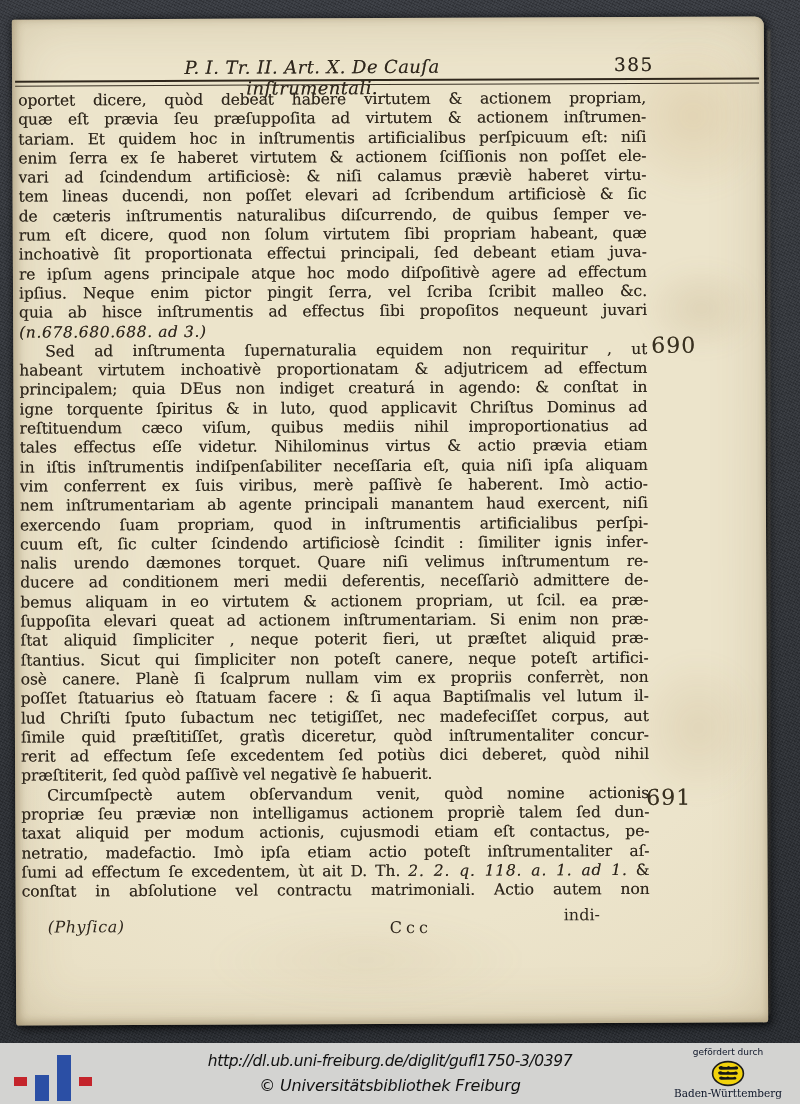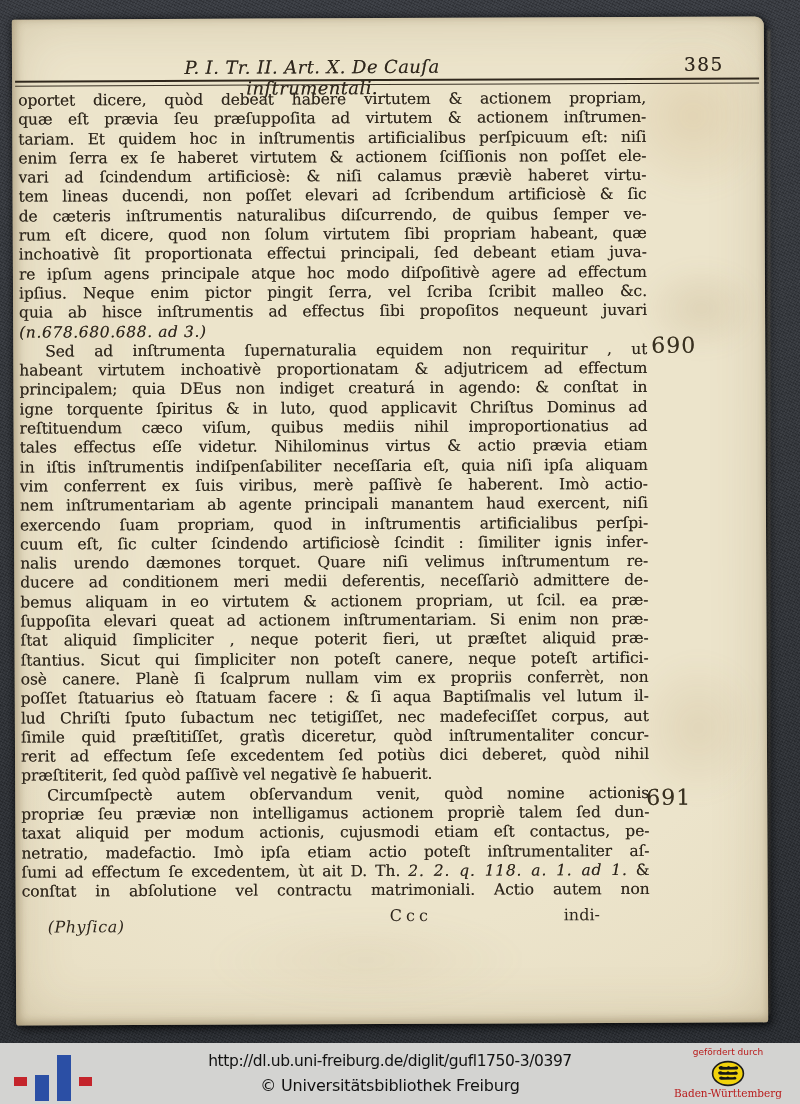--- a/index.html
+++ b/index.html
@@ -32,59 +32,59 @@
   #stain-1{left:596px;top:14px;width:170px;height:170px;background:radial-gradient(closest-side,rgba(170,125,55,.16),rgba(170,125,55,0));}
   #stain-2{left:626px;top:244px;width:125px;height:95px;background:radial-gradient(closest-side,rgba(140,110,60,.14),rgba(140,110,60,0));}
   #stain-3{left:616px;top:636px;width:135px;height:150px;background:radial-gradient(closest-side,rgba(150,115,60,.13),rgba(150,115,60,0));}
   #stain-4{left:190px;top:892px;width:320px;height:100px;background:radial-gradient(closest-side,rgba(150,120,70,.08),rgba(150,120,70,0));}
   #stain-5{left:40px;top:120px;width:90px;height:640px;background:radial-gradient(closest-side,rgba(120,95,50,.07),rgba(120,95,50,0));}
 
   
   .ink{color:#2e261c;}
   #running-head{position:absolute;left:110px;top:38px;width:380px;text-align:center;
     font-style:italic;font-size:18px;letter-spacing:.4px;text-shadow:0 0 .5px rgba(46,38,28,.55);}
-  #page-number{position:absolute;left:672px;top:37px;width:70px;font-size:18.5px;
+  #page-number{position:absolute;left:602px;top:37px;width:70px;font-size:18.5px;
     letter-spacing:1.5px;text-shadow:0 0 .5px rgba(46,38,28,.55);}
   #header-rule{position:absolute;left:3px;top:61px;width:744px;height:6px;
     border-top:2.5px solid #30281d;border-bottom:1px solid #3a3226;}
 
   #body-col{position:absolute;left:6px;top:72px;width:628px;}
   .line{height:19.3px;line-height:19.3px;font-size:15.5px;letter-spacing:-0.1px;
     color:#2e261c;text-align:justify;text-align-last:justify;overflow:hidden;
     text-shadow:0 0 .5px rgba(42,33,22,.6);}
   #para2 .line:first-child, #para3-start .line:first-child{text-indent:26px;}
   #para2 .line:last-child{text-align-last:left;}
   #margin-note-line{height:19.3px;line-height:19.3px;font-size:15.5px;font-style:italic;
     letter-spacing:.6px;color:#2e261c;text-shadow:0 0 .5px rgba(42,33,22,.6);}
   .cite{font-style:italic;letter-spacing:.8px;margin-top:20px;}
   .margin-num{position:absolute;font-size:22px;color:#38301f;letter-spacing:1px;
     text-shadow:0 0 .5px rgba(46,38,28,.5);}
   #margin-num-690{left:638px;top:316px;}
   #margin-num-691{left:631px;top:760px;margin-top:8px;}
 
   #signature-row{position:absolute;left:6px;top:888px;width:628px;height:22px;font-size:16px;color:#2e261c;}
   #sig-imprint{position:absolute;left:26px;top:10px;font-style:italic;letter-spacing:.5px;}
-  #sig-mark{position:absolute;left:368px;top:0;letter-spacing:4px;}
+  #sig-mark{position:absolute;left:368px;top:12px;letter-spacing:4px;}
   #sig-catchword{position:absolute;left:542px;top:0;}
 
   
   #footer-bar{position:absolute;left:0;top:1043px;width:800px;height:61px;
     background:#d3d3d1;font-family:"DejaVu Sans",sans-serif;}
-  #footer-center{position:absolute;left:120px;right:140px;top:5px;text-align:center;color:#111;}
+  #footer-center{position:absolute;left:120px;right:140px;top:5px;text-align:center;color:#111;font-style:italic;}
   #source-url{font-size:15.5px;letter-spacing:-0.4px;line-height:26px;}
   #copyright-notice{font-size:16px;letter-spacing:-0.2px;line-height:24px;}
 
   #ub-logo{position:absolute;left:12px;top:6px;width:100px;height:52px;}
   .lg-bar{position:absolute;}
   #lg-red-left{left:2px;top:28px;width:13px;height:9px;background:#c4242b;}
   #lg-blue-short{left:23px;top:26px;width:14px;height:26px;background:#2b4fa5;}
   #lg-blue-tall{left:45px;top:6px;width:14px;height:46px;background:#2b4fa5;}
   #lg-red-right{left:67px;top:28px;width:13px;height:9px;background:#c4242b;}
 
-  #funding-block{position:absolute;right:8px;top:4px;width:128px;text-align:center;color:#b91c1c;}
+  #funding-block{position:absolute;right:8px;top:4px;width:128px;text-align:center;color:#0f172a;}
   #funding-label{font-size:9px;line-height:11px;}
   #coat-of-arms{display:block;margin:2px auto 0 auto;}
   #funder-name{font-family:"DejaVu Serif",serif;font-size:10.5px;line-height:13px;}
 </style>
 </head>
 <body>
 
 <div id="viewport">
 
   <div id="scan-area">

